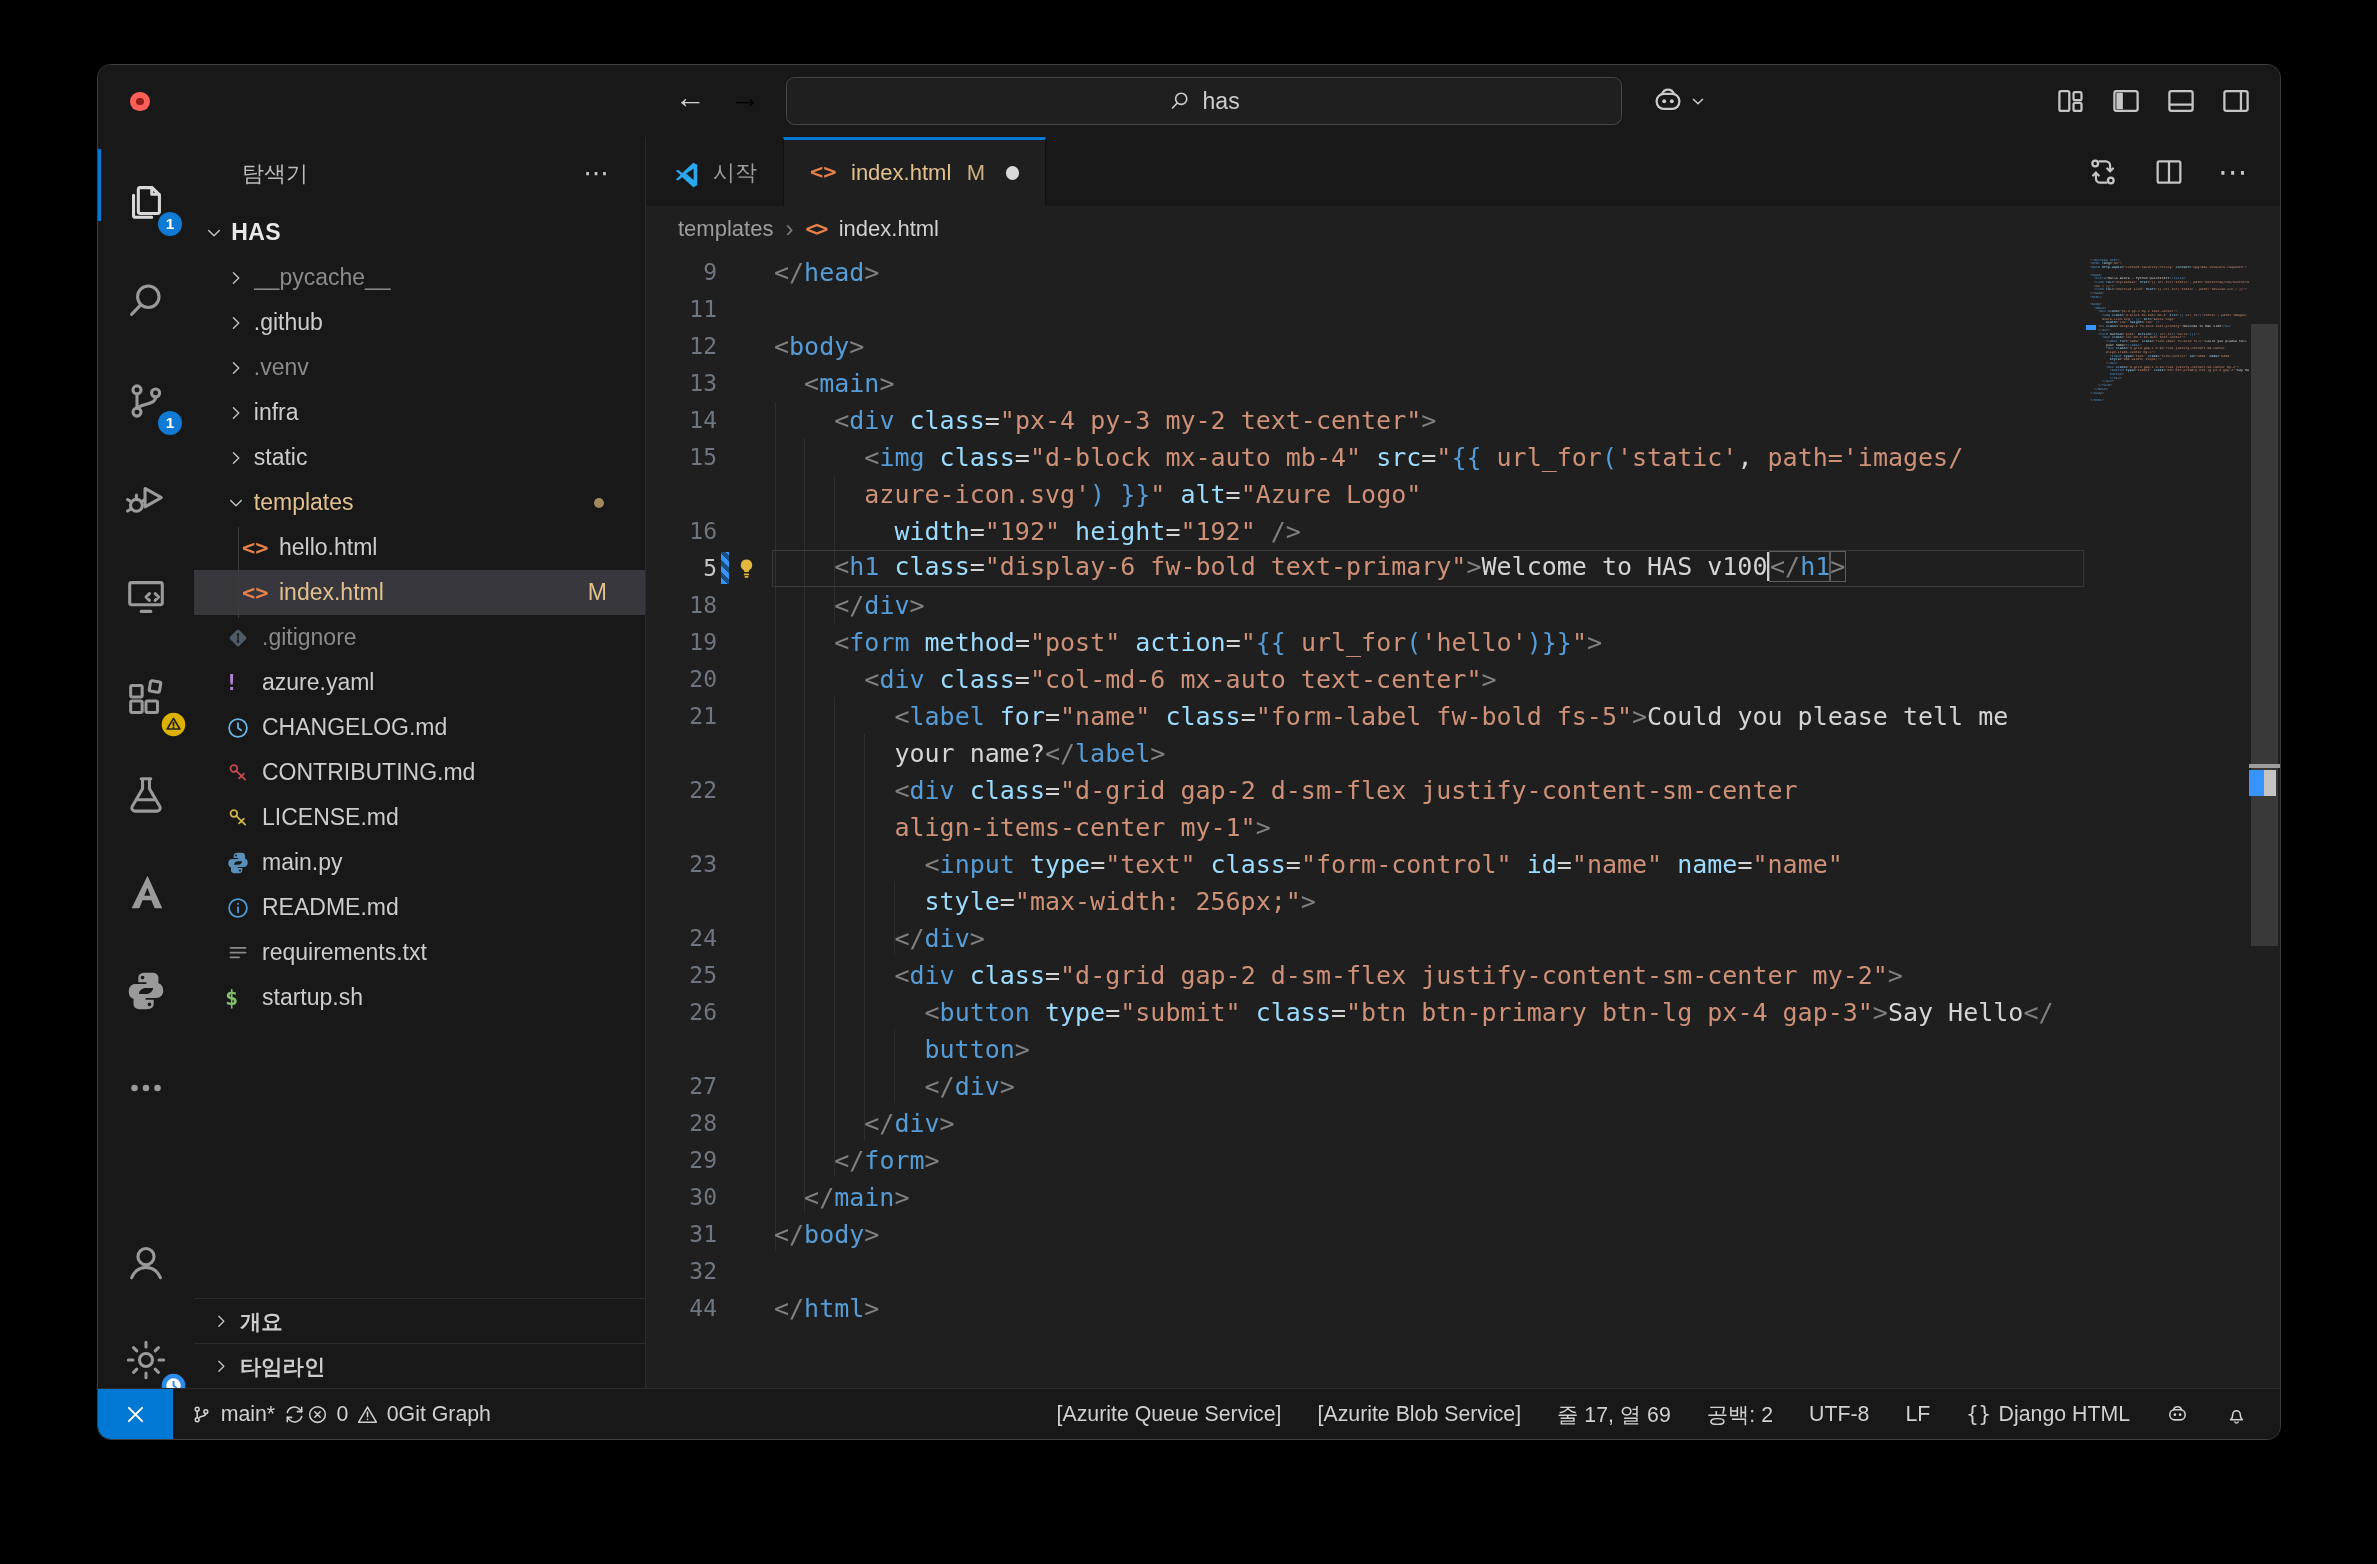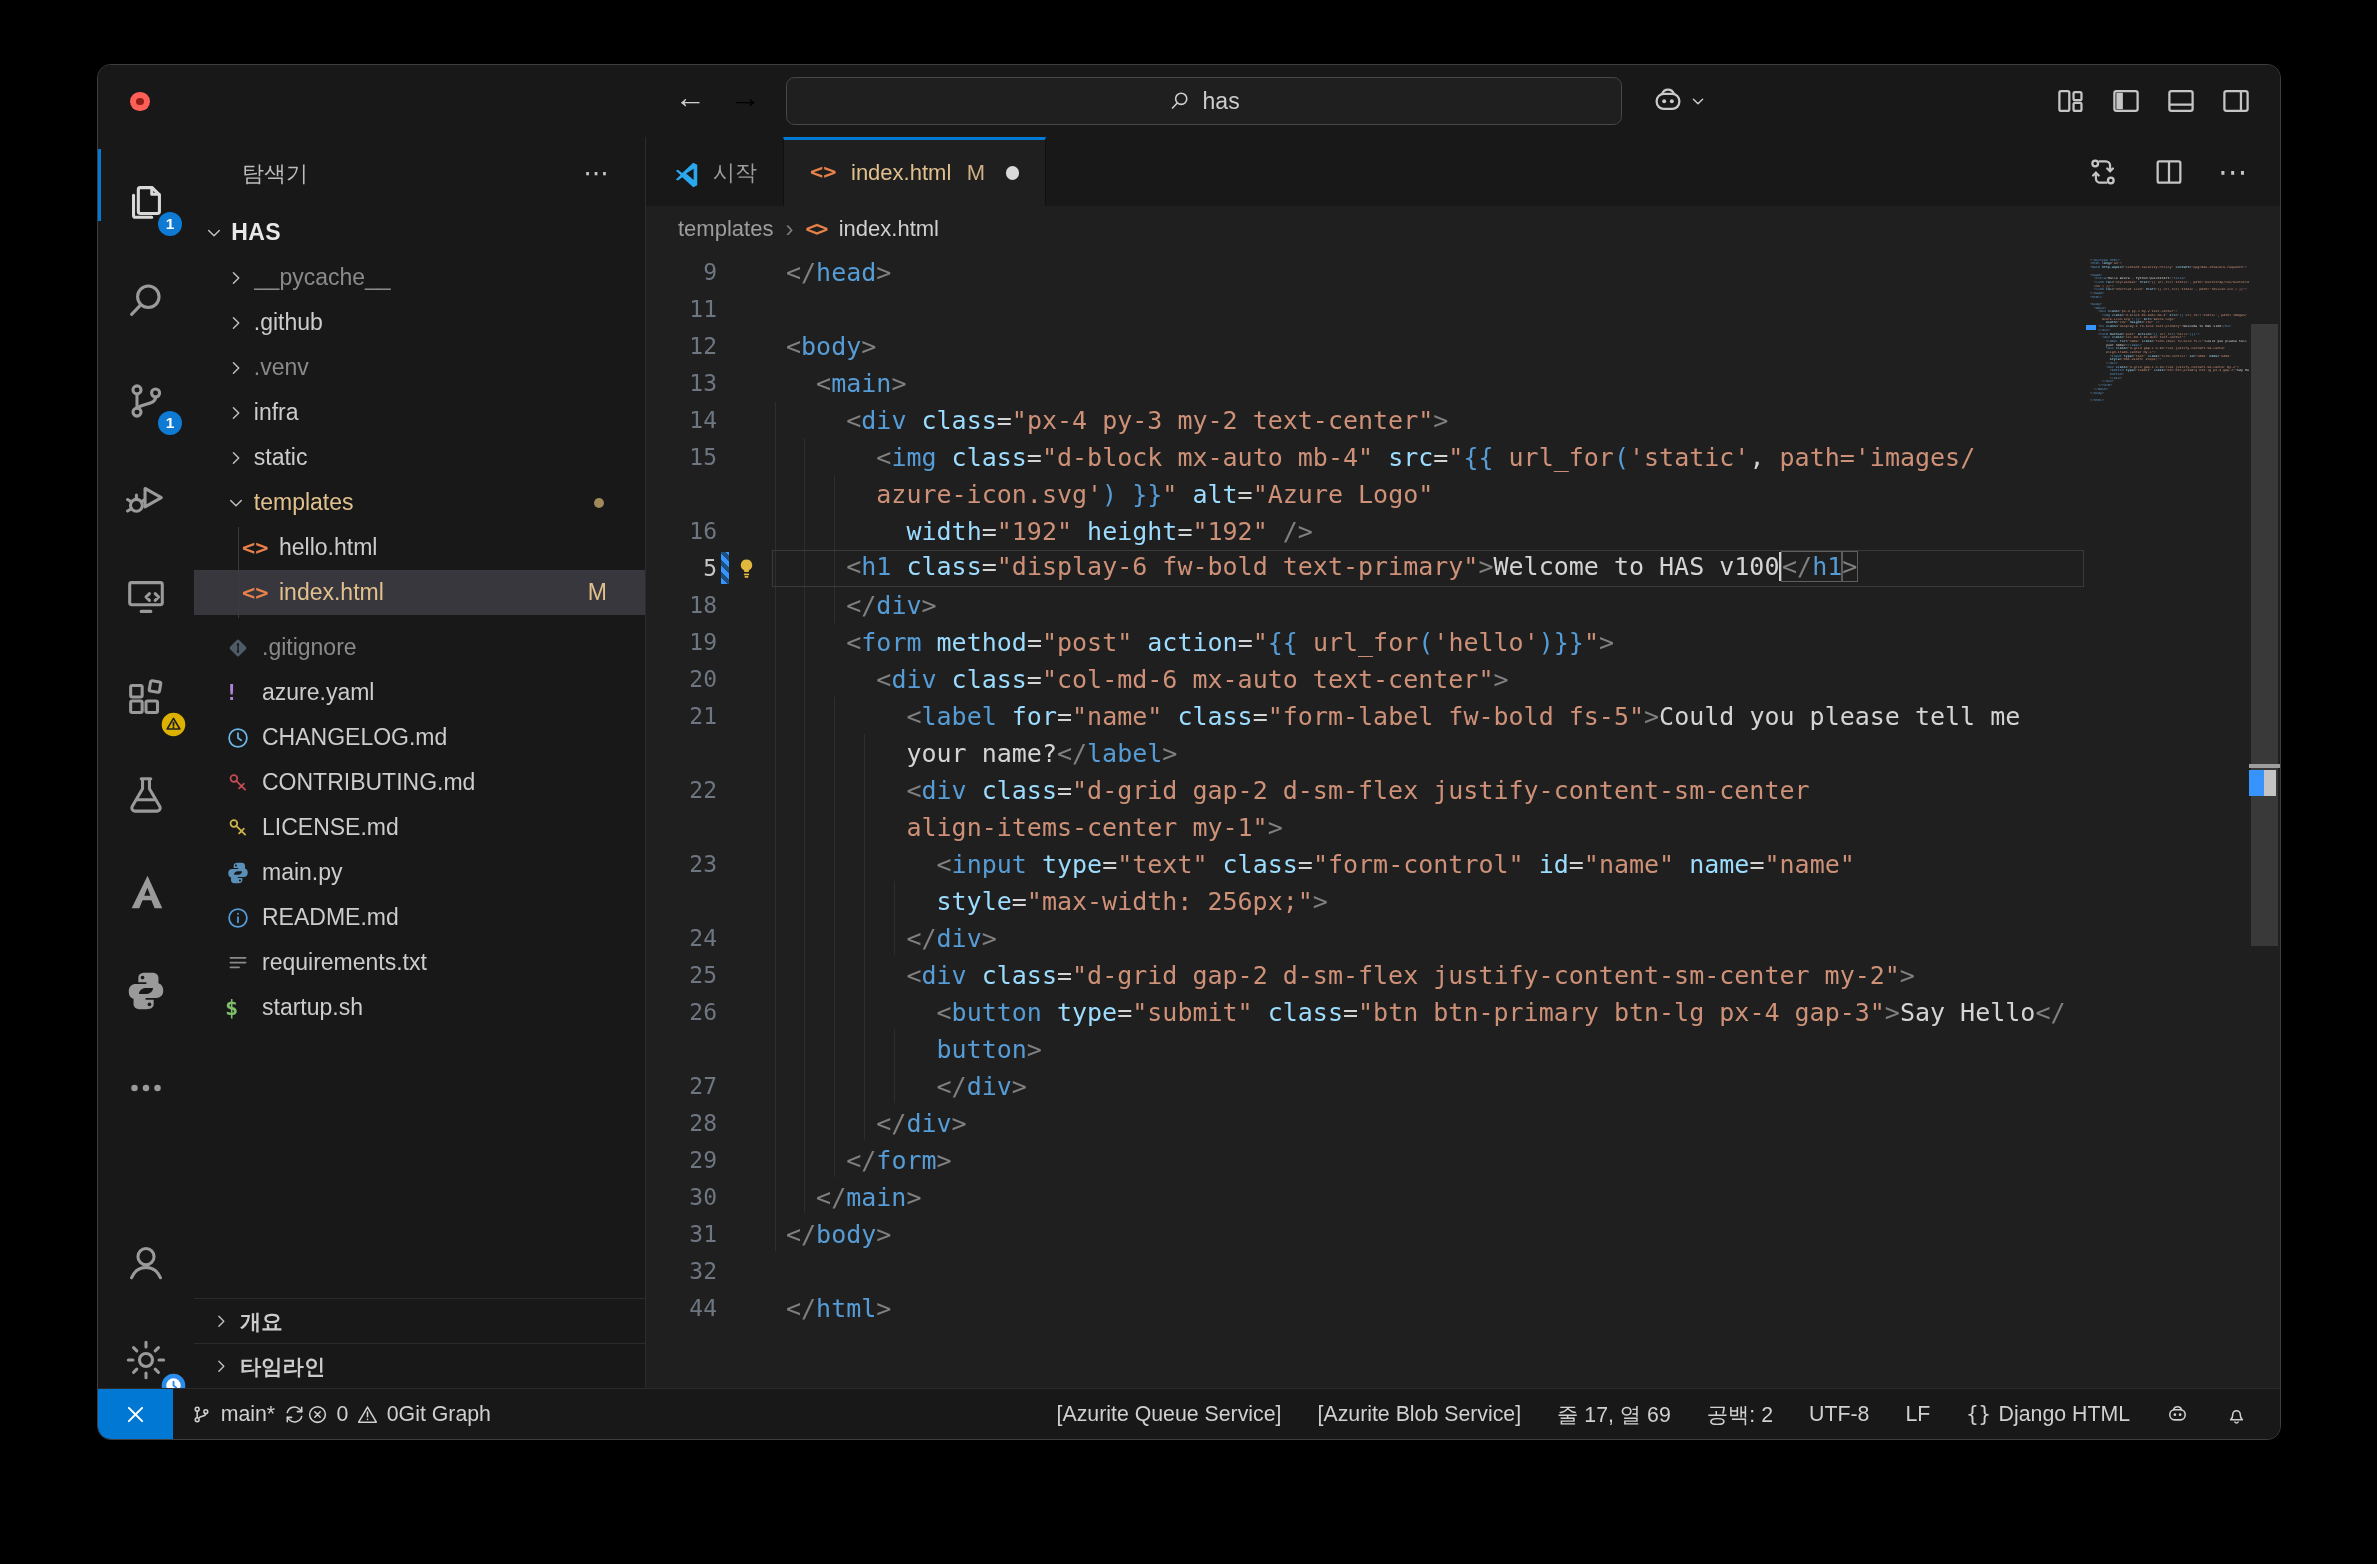--- a/index.html
+++ b/index.html
@@ -72,21 +72,21 @@
                font-size:22px;color:#9d9d9d;gap:12px;}
   .breadcrumbs .sep{color:#7a7a7a;font-size:24px;}
   .breadcrumbs .last{color:#cfcfcf;}
   .bc-angle{color:#e8824a;font:700 20.5px "DejaVu Sans Mono",monospace;letter-spacing:-1.7px;}
   
   .editorbody{position:relative;flex:1 1 auto;overflow:hidden;background:#1f1f1f;}
   .coderows{position:absolute;left:0;top:1.7px;right:193px;font-family:"DejaVu Sans Mono",monospace;}
   .row{position:relative;height:37px;display:flex;align-items:center;}
   .row .ln{width:128px;flex:0 0 128px;text-align:right;padding-right:57px;box-sizing:border-box;
            color:#6e7681;font-size:23px;}
-  .row .lc{white-space:pre;font-size:25px;color:#d4d4d4;margin-left:12px;}
+  .row .lc{white-space:pre;font-size:25px;color:#d4d4d4;}
   .row.cur .ln{color:#c6c6c6;}
   .row.cur::after{content:"";position:absolute;left:126px;right:3.4px;top:0;bottom:0;border:1.7px solid #3a3a3a;pointer-events:none;}
   .row.mod::before{content:"";position:absolute;left:75px;top:2.6px;bottom:2.6px;width:7.7px;
                    background:repeating-linear-gradient(45deg,#3794ff 0 4.3px,#1d4f7d 4.3px 8.5px);}
   .row .bulb{position:absolute;left:87px;top:5.1px;width:27px;height:27px;}
   .c-tag{color:#569cd6}.c-p{color:#808080}.c-attr{color:#9cdcfe}.c-str{color:#ce9178}
   .c-tpl{color:#569cd6}.c-eq{color:#d4d4d4}.c-txt{color:#d4d4d4}.c-ws{color:#d4d4d4}
   .brk{outline:1.7px solid #5e5e5e;outline-offset:-0.9px;}
   .cursor{display:inline-block;width:2.6px;height:29px;background:#d0d0d0;vertical-align:middle;margin:0 0 3.4px 0;}
   .iguide{position:absolute;width:1.3px;background:#2e2e2e;}
@@ -359,21 +359,21 @@
               </span>
               <span class="lbl">hello.html</span>
             </div>
             <div class="trow sel modif" style="padding-left: 48px;">
               <span class="ficon">
                 <span class="ic txticon" style="color: rgb(232, 130, 74); font-size: 22px; width: 26px; height: 26px;">&lt;&gt;</span>
               </span>
               <span class="lbl">index.html</span>
               <span class="tbadge">M</span>
             </div>
-            <div class="trow dim" style="padding-left: 31px; margin-top: 10px;">
+            <div class="trow dim" style="padding-left: 31px;">
               <span class="ficon">
                 <span class="ic " style="width: 26px; height: 26px; color: rgb(78, 90, 101);">
                   <svg viewBox="0 0 24 24" stroke="currentColor" fill="none" stroke-width="1.6" stroke-linecap="round" stroke-linejoin="round">
                     <rect x="6.1" y="6.1" width="11.8" height="11.8" rx="1.5" transform="rotate(45 12 12)" fill="currentColor" stroke="none"></rect>
                     <circle cx="12" cy="8.8" r="1.1" fill="#181818" stroke="none"></circle>
                     <circle cx="12" cy="15.2" r="1.1" fill="#181818" stroke="none"></circle>
                     <path d="M12 9.9v4.2" stroke="#181818" stroke-width="1.2"></path>
                   </svg>
                 </span>
               </span>

